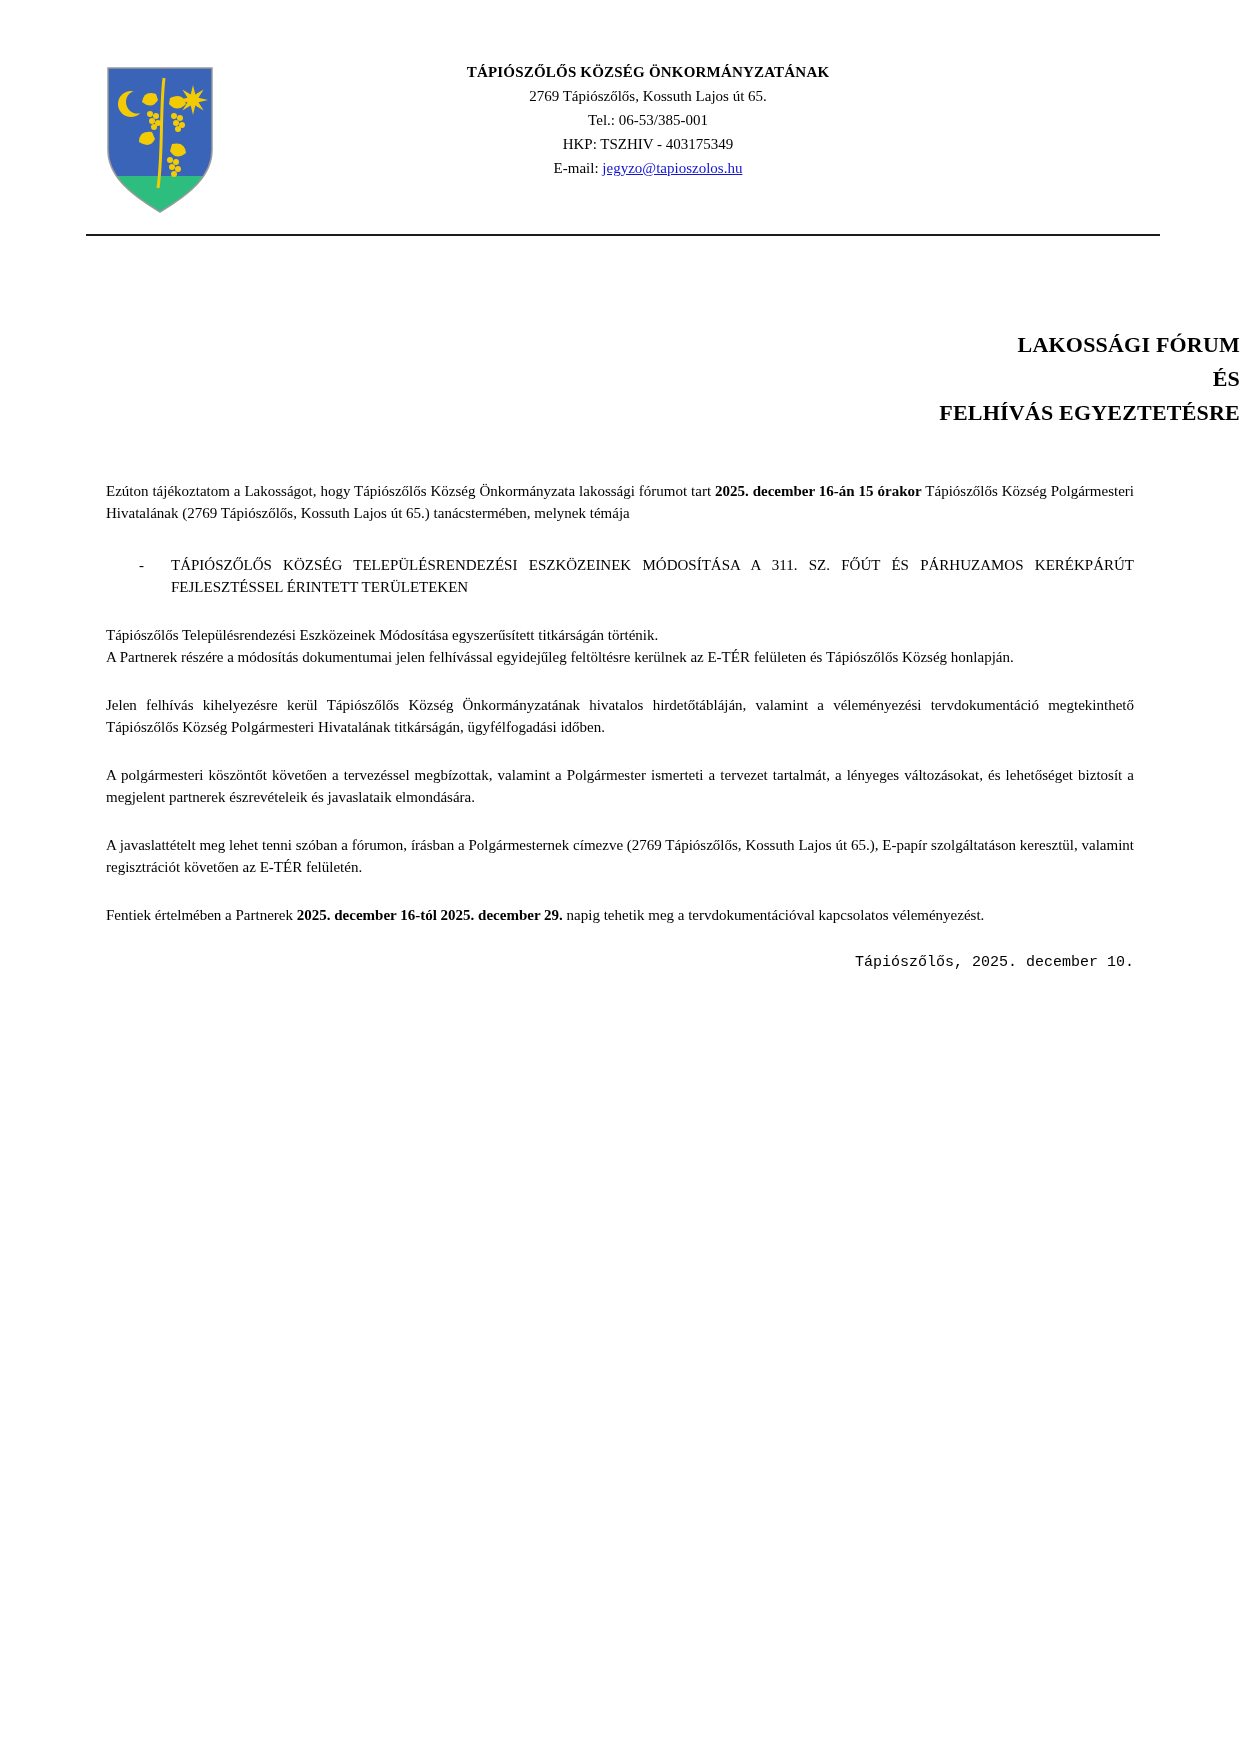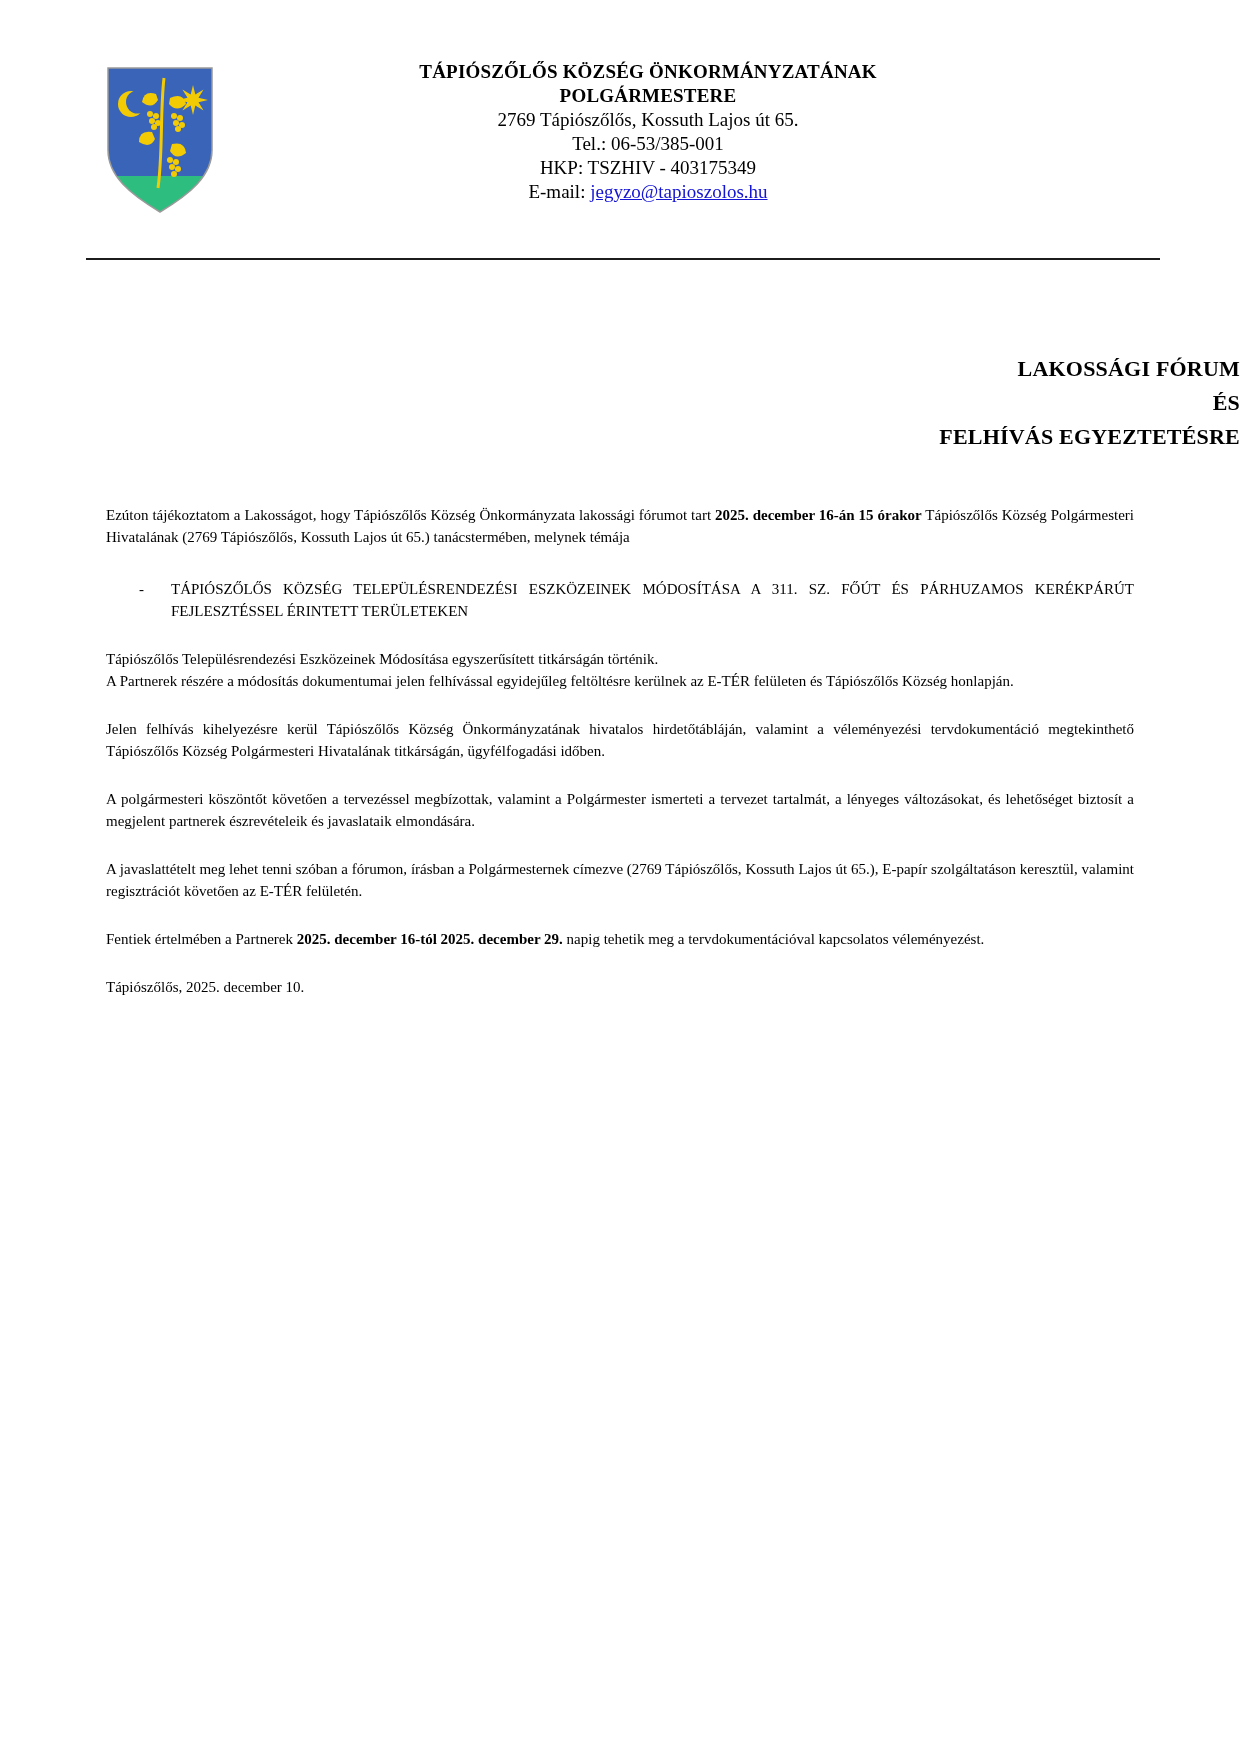--- a/index.html
+++ b/index.html
@@ -6,36 +6,36 @@
   .page{
     position:relative;
     width:1240px;height:1754px;
     background:#ffffff;
     color:#000;
     font-family:"Liberation Serif","DejaVu Serif",serif;
     overflow:hidden;
   }
   
   .crest{position:absolute;left:100px;top:64px;width:120px;height:152px;}
-  .head-text{padding-top:60px;margin-left:56px;text-align:center;font-size:19px;line-height:24px;}
+  .head-text{padding-top:60px;margin-left:56px;text-align:center;font-size:15px;line-height:24px;}
   .head-line-bold{font-weight:700;letter-spacing:.2px;}
   .email-link{color:#1414d4;text-decoration:underline;cursor:pointer;}
   .rule{height:0;border-top:2px solid #1c1c1c;margin:54px 80px 0 86px;}
   
   .doc-title{margin-top:92px;text-align:right;font-weight:700;font-size:22px;line-height:34px;letter-spacing:.2px;}
   
   .body{margin:50px 106px 1px 106px;font-size:15px;line-height:22px;text-align:justify;}
   .para{margin:26px 0 0 0;}
   .para:first-child{margin-top:0;}
   .sent{margin:0;}
   .bold{font-weight:700;}
   .bullet{display:flex;margin:30px 0 0 0;padding-left:33px;}
   .bullet-marker{flex:0 0 32px;}
   .bullet-text{flex:1 1 auto;text-align:justify;}
-  .dateline{margin:26px 0 0 0;text-align:left;}
+  .dateline{margin:26px 0 0 0;text-align:right;font-family:Liberation Mono, monospace;}
   .signature{margin:56px 170px 0 auto;width:max-content;text-align:center;}
 </style>
 </head>
 <body>
 
 <div class="page">
 
   <div>
     <svg class="crest" viewBox="0 0 120 152" aria-hidden="true">
       <defs>
@@ -81,21 +81,20 @@
             <circle cx="78" cy="105" r="3"></circle>
               <circle cx="74" cy="110" r="3"></circle>
           </g>
         </g>
       </g>
       <path d="M8,4 L112,4 L112,86 C112,112 90,130 60,148 C30,130 8,112 8,86 Z" fill="none" stroke="#9a9a9a" stroke-width="1.5"></path>
     </svg>
 
     <div class="head-text">
       <div class="head-line-bold">TÁPIÓSZŐLŐS KÖZSÉG ÖNKORMÁNYZATÁNAK</div>
-      <div class="head-line-bold">POLGÁRMESTERE</div>
       <div>2769 Tápiószőlős, Kossuth Lajos út 65.</div>
       <div>Tel.: 06-53/385-001</div>
       <div>HKP: TSZHIV - 403175349</div>
       <div><span>E-mail: </span><a class="email-link">jegyzo@tapioszolos.hu</a></div>
     </div>
   </div>
 
   <div class="rule"></div>
 
   <div class="doc-title">

